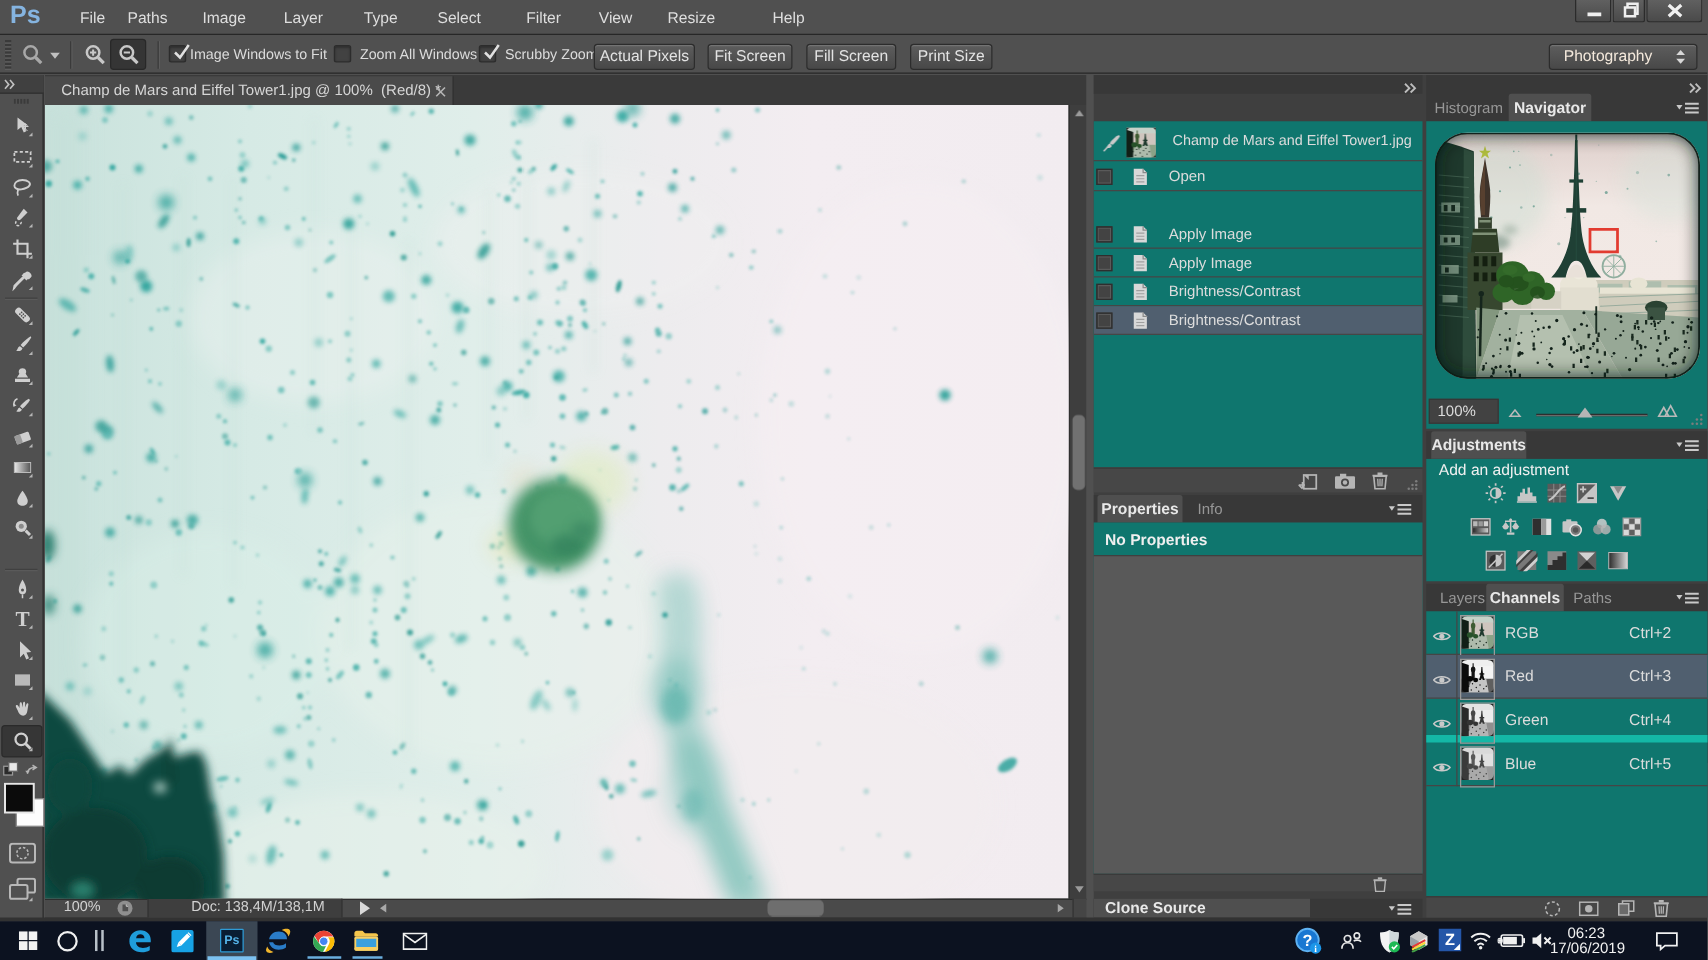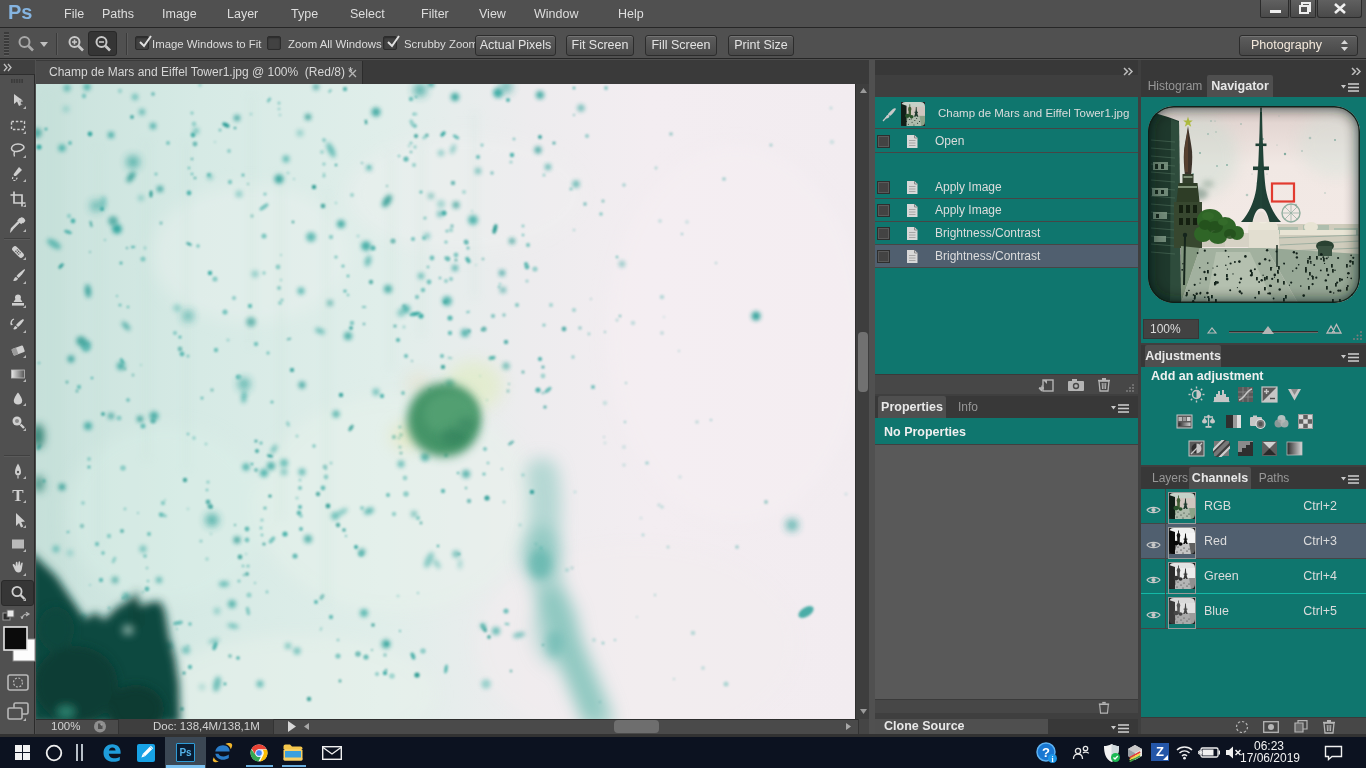--- a/index.html
+++ b/index.html
@@ -40,21 +40,21 @@
 <div class="abs menubar">
 <div class="pslogo">Ps</div>
 <span class="menu" style="left:64px">File</span>
 <span class="menu" style="left:102px">Paths</span>
 <span class="menu" style="left:162px">Image</span>
 <span class="menu" style="left:227px">Layer</span>
 <span class="menu" style="left:291px">Type</span>
 <span class="menu" style="left:350px">Select</span>
 <span class="menu" style="left:421px">Filter</span>
 <span class="menu" style="left:479px">View</span>
-<span class="menu" style="left:534px">Window</span>
+<span class="menu" style="left:534px">Resize</span>
 <span class="menu" style="left:618px">Help</span>
 <div class="winbtn" style="left:1260px;width:29px;border-radius:0 0 2px 2px"><svg width="29" height="17">
           <rect x="9" y="10" width="11" height="3" fill="#efefef"></rect>
         </svg></div>
 <div class="winbtn" style="left:1290px;width:26px;border-radius:0 0 2px 2px"><svg width="26" height="17">
           <rect x="9" y="6" width="8" height="7" fill="none" stroke="#efefef" stroke-width="2"></rect>
           <path d="M11 6 V3 H19 V11 H17" fill="none" stroke="#efefef" stroke-width="2"></path>
         </svg></div>
 <div class="winbtn" style="left:1317px;width:45px;border-radius:0 0 3px 3px"><svg width="45" height="17">
           <path d="M17 4 L27 13 M27 4 L17 13" stroke="#f0f0f0" stroke-width="2.6"></path>
@@ -1632,21 +1632,21 @@
           </g>
         </svg></span>
     </div>
 <div class="pbody" style="left:1141px;top:367px;width:225px;height:98px"><svg width="0" height="0">
         <defs>
           <linearGradient id="adjg" x1="0" y1="0" x2="1" y2="0">
             <stop offset="0" stop-color="#2a2a2a"></stop>
             <stop offset="1" stop-color="#cfcfcf"></stop>
           </linearGradient>
         </defs>
-      </svg><div style="position:absolute;left:10px;top:2px;font-size:12.5px;font-weight:bold;color:#f0f0f0">Add an adjustment</div><span style="position:absolute;left:47px;top:19px"><svg width="17" height="17" viewBox="0 0 17 17">
+      </svg><div style="position:absolute;left:10px;top:2px;font-size:12.5px;font-weight:normal;color:#f0f0f0">Add an adjustment</div><span style="position:absolute;left:47px;top:19px"><svg width="17" height="17" viewBox="0 0 17 17">
           <circle cx="8.5" cy="8.5" r="4" fill="none" stroke="#c6c6c6" stroke-width="1.5"></circle>
           <path d="M8.5 4.5 A4 4 0 0 1 8.5 12.5 Z" fill="#c6c6c6"></path>
           <g stroke="#c6c6c6" stroke-width="1.4">
             <line x1="8.5" y1="0.5" x2="8.5" y2="2.5"></line>
             <line x1="8.5" y1="14.5" x2="8.5" y2="16.5"></line>
             <line x1="0.5" y1="8.5" x2="2.5" y2="8.5"></line>
             <line x1="14.5" y1="8.5" x2="16.5" y2="8.5"></line>
             <line x1="2.8" y1="2.8" x2="4.2" y2="4.2"></line>
             <line x1="12.8" y1="12.8" x2="14.2" y2="14.2"></line>
             <line x1="12.8" y1="4.2" x2="14.2" y2="2.8"></line>
@@ -1818,21 +1818,21 @@
             <circle cx="15" cy="20" r="0.55" fill="#0b0b0b"></circle>
             <circle cx="18" cy="23" r="0.55" fill="#0b0b0b"></circle>
             <circle cx="8" cy="24" r="0.55" fill="#0b0b0b"></circle>
             <circle cx="14" cy="25" r="0.55" fill="#0b0b0b"></circle>
             <circle cx="20" cy="21" r="0.55" fill="#0b0b0b"></circle>
             <path d="M0 0 L5 0 Q0 0 0 5 Z M26 0 L26 5 Q26 0 21 0 Z M0 26 L0 21 Q0 26 5 26 Z M26 26 L21 26 Q26 26 26 21 Z" fill="#222"></path>
           </svg></span>
         <span style="position:absolute;left:63px;top:10px;font-size:12.5px;color:#dcdcdc">Red</span>
         <span style="position:absolute;right:29px;top:10px;font-size:12.5px;color:#dcdcdc">Ctrl+3</span>
       </div>
-<div style="position:absolute;left:0;top:70px;width:225px;height:35px;border-bottom:1px solid #14b8a6">
+<div style="position:absolute;left:0;top:70px;width:225px;height:35px;border-bottom:6px solid #14b8a6">
         <span style="position:absolute;left:5px;top:12px"><svg width="15" height="10" viewBox="0 0 15 10">
             <path d="M1 5 C3.5 1.5 11.5 1.5 14 5 C11.5 8.5 3.5 8.5 1 5 Z" fill="none" stroke="#c9c9c9" stroke-width="1.2"></path>
             <circle cx="7.5" cy="5" r="2.1" fill="#c9c9c9"></circle>
           </svg></span>
         <span style="position:absolute;left:24px;top:0;width:1px;height:35px;background:#454545"></span>
         <span style="position:absolute;left:28px;top:4px;outline:1px solid #9a9a9a"><svg width="26" height="26" viewBox="0 0 26 26">
             <rect width="26" height="26" fill="#ececec"></rect>
             <rect x="0" y="0" width="26" height="5" fill="#e0e0e0" opacity="0.7"></rect>
             <rect x="0" y="15" width="26" height="11" fill="#8f8f8f"></rect>
             <polygon points="4,26 9,15 20,15 22,26" fill="#b5b5b5"></polygon>

